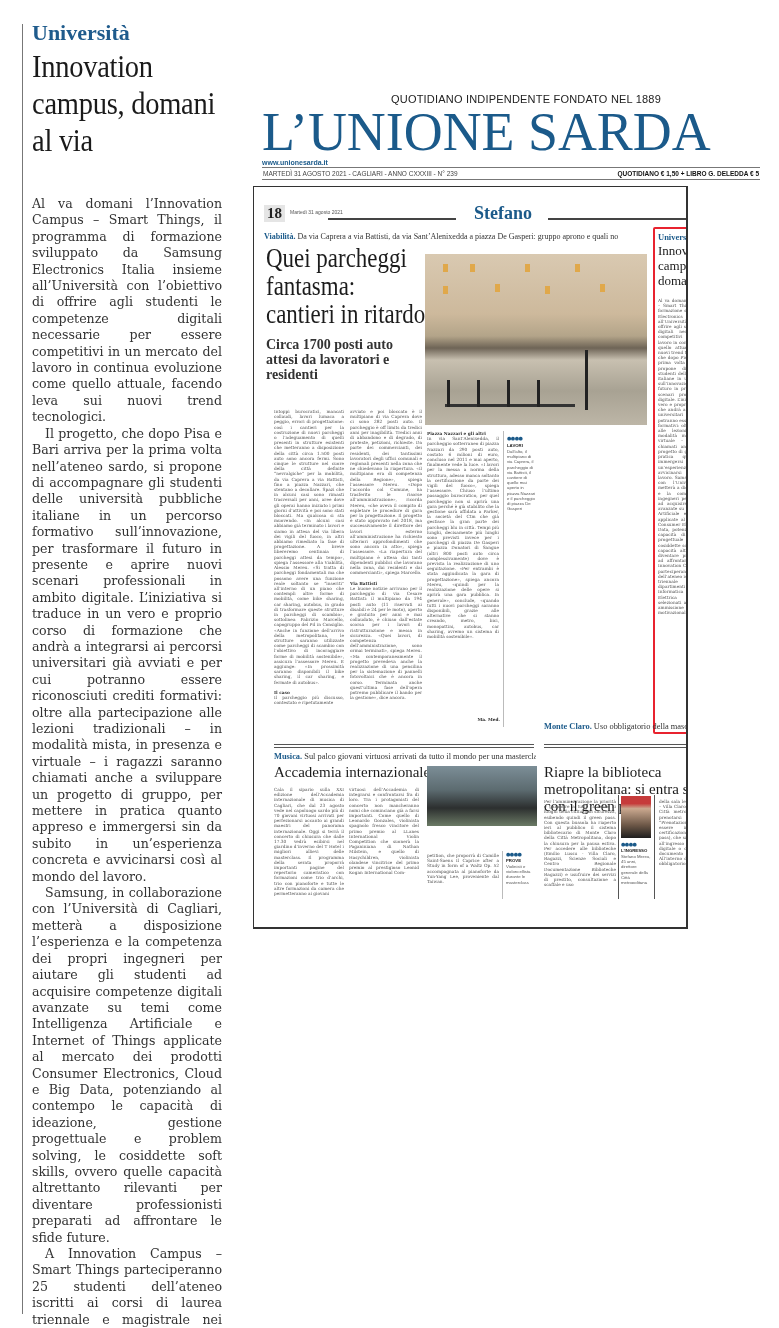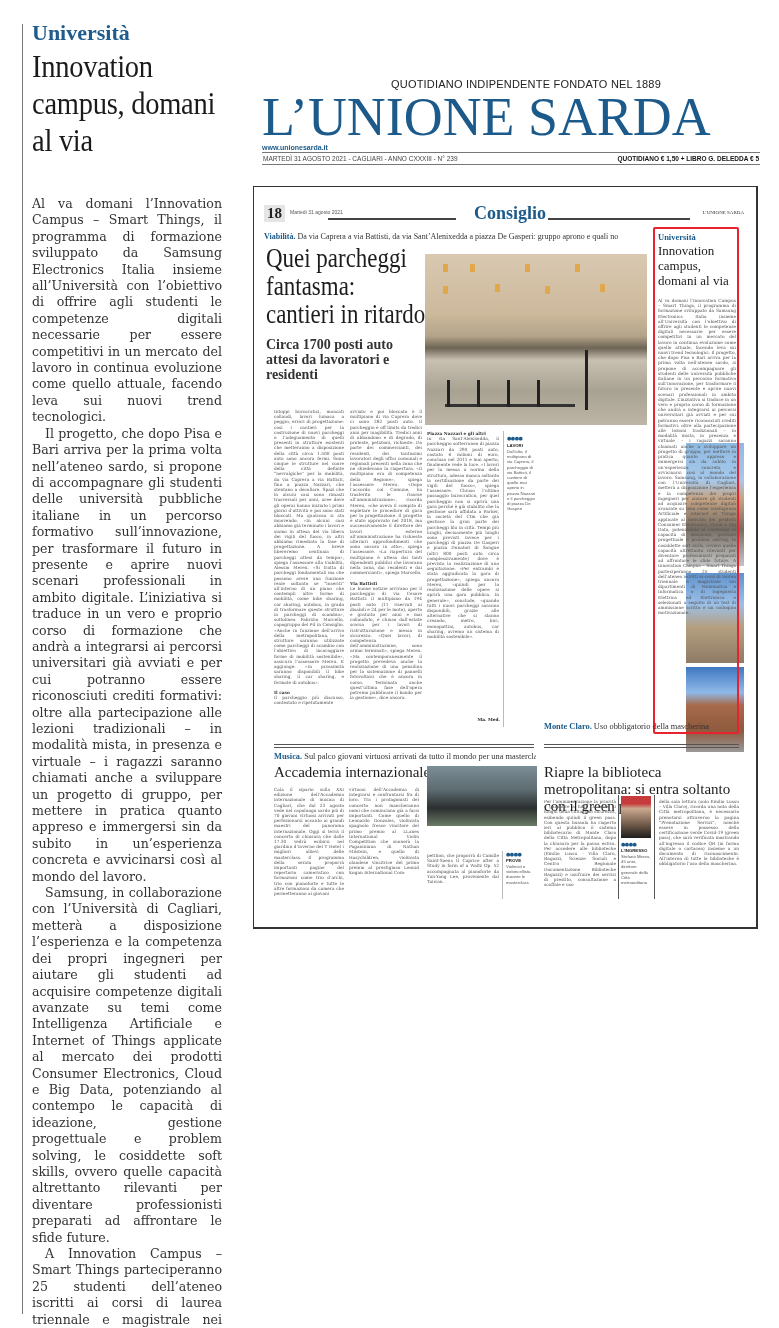--- a/index.html
+++ b/index.html
@@ -10,29 +10,29 @@
   .left-rule { position: absolute; left: 22px; top: 24px; width: 1px; height: 1290px; background: #777; }
   .left-col { position: absolute; left: 32px; top: 20px; width: 190px; }
   .kicker { font-family: "Liberation Serif", serif; font-weight: bold; font-size: 22px; color: #1f5b8c; line-height: 26px; }
   .headline { font-family: "Liberation Serif", serif; font-size: 31px; line-height: 37px; color: #1a1a1a; font-weight: normal; transform: scaleX(0.92); transform-origin: left; width: 215px; margin-top: 2px; letter-spacing: -0.3px; }
   .body-text { margin-top: 37px; font-family: "DejaVu Serif", serif; font-size: 12.6px; line-height: 16.4px; color: #333; text-align: justify; hyphens: auto; }
   .body-text p { text-indent: 0; margin: 0; }
   .body-text p + p { text-indent: 13px; }
 
   
   .masthead { position: absolute; left: 262px; top: 78px; width: 498px; }
-  .mh-tagline { font-family: "Liberation Sans", sans-serif; font-size: 11px; color: #222; text-align: center; letter-spacing: 0.2px; padding-left: 30px; }
+  .mh-tagline { font-family: "Liberation Sans", sans-serif; font-size: 11px; color: #222; text-align: center; letter-spacing: 0.2px; padding-left: 30px; margin-top: 15px; }
   .mh-title { font-family: "Liberation Serif", serif; font-size: 55px; line-height: 52px; color: #1b5a8a; letter-spacing: 0px; white-space: nowrap; margin-top: 1px; transform: scaleX(0.98); transform-origin: left; }
   .mh-site { font-family: "Liberation Sans", sans-serif; font-size: 7px; font-weight: bold; color: #1b5a8a; margin-top: 1px; }
   .mh-bar { border-top: 1.5px solid #777; border-bottom: 1.5px solid #777; height: 13px; margin-top: 1px; display: flex; align-items: center; justify-content: space-between; font-family: "Liberation Sans", sans-serif; font-size: 6.5px; color: #444; padding: 0 1px; }
   .mh-bar .price { font-weight: bold; color: #111; }
   .mh-emblem { position: absolute; left: 270px; top: 132px; width: 28px; height: 30px; }
 
   
-  .page { position: absolute; left: 253px; top: 186px; width: 505px; height: 743px; border: 1.5px solid #333; border-right-width: 2px; border-bottom-width: 2px; background: #fff; overflow: hidden; }
+  .page { position: absolute; left: 253px; top: 186px; width: 435px; height: 743px; border: 1.5px solid #333; border-right-width: 2px; border-bottom-width: 2px; background: #fff; overflow: hidden; }
   .pg-header { position: absolute; left: 10px; top: 14px; width: 480px; height: 24px; }
   .pg-num { position: absolute; left: 0; top: 4px; background: #e5e5e5; font-family: "Liberation Serif", serif; font-weight: bold; font-size: 15px; padding: 0 3px; line-height: 17px; }
   .pg-date { position: absolute; left: 26px; top: 8px; font-size: 5px; color: #555; font-family: "Liberation Sans", sans-serif; }
   .pg-rule-l { position: absolute; left: 64px; top: 17px; width: 128px; height: 2px; background: #444; }
   .pg-section { position: absolute; left: 210px; top: 2px; font-family: "Liberation Serif", serif; font-size: 18px; color: #1b5a8a; font-weight: bold; }
   .pg-rule-r { position: absolute; left: 284px; top: 17px; width: 142px; height: 2px; background: #444; }
   .pg-brand { position: absolute; right: 0; top: 9px; font-size: 5px; color: #333; font-family: "Liberation Serif", serif; }
 
   .top-kicker { position: absolute; left: 10px; top: 45px; width: 392px; font-size: 8px; white-space: nowrap; overflow: hidden; font-family: "Liberation Serif", serif; color: #333; }
   .top-kicker b { color: #1b5a8a; }
@@ -103,21 +103,21 @@
       <circle cx="17.5" cy="17" r="1.3" fill="#111"></circle>
   </svg>
 </div>
 
 <div class="page">
 
   <div class="pg-header">
     <span class="pg-num">18</span>
     <span class="pg-date">Martedì 31 agosto 2021</span>
     <span class="pg-rule-l"></span>
-    <span class="pg-section">Consiglio</span>
+    <span class="pg-section">Stefano</span>
     <span class="pg-rule-r"></span>
     <span class="pg-brand">L’UNIONE SARDA</span>
   </div>
 
   <div class="top-kicker">
     <b>Viabilità.</b>
     <span>Da via Caprera a via Battisti, da via Sant’Alenixedda a piazza De Gasperi: gruppo aprono e quali no</span>
   </div>
   <div class="main-headline">Quei parcheggi fantasma: cantieri in ritardo</div>
   <div class="main-sub">Circa 1700 posti auto attesi da lavoratori e residenti</div>

